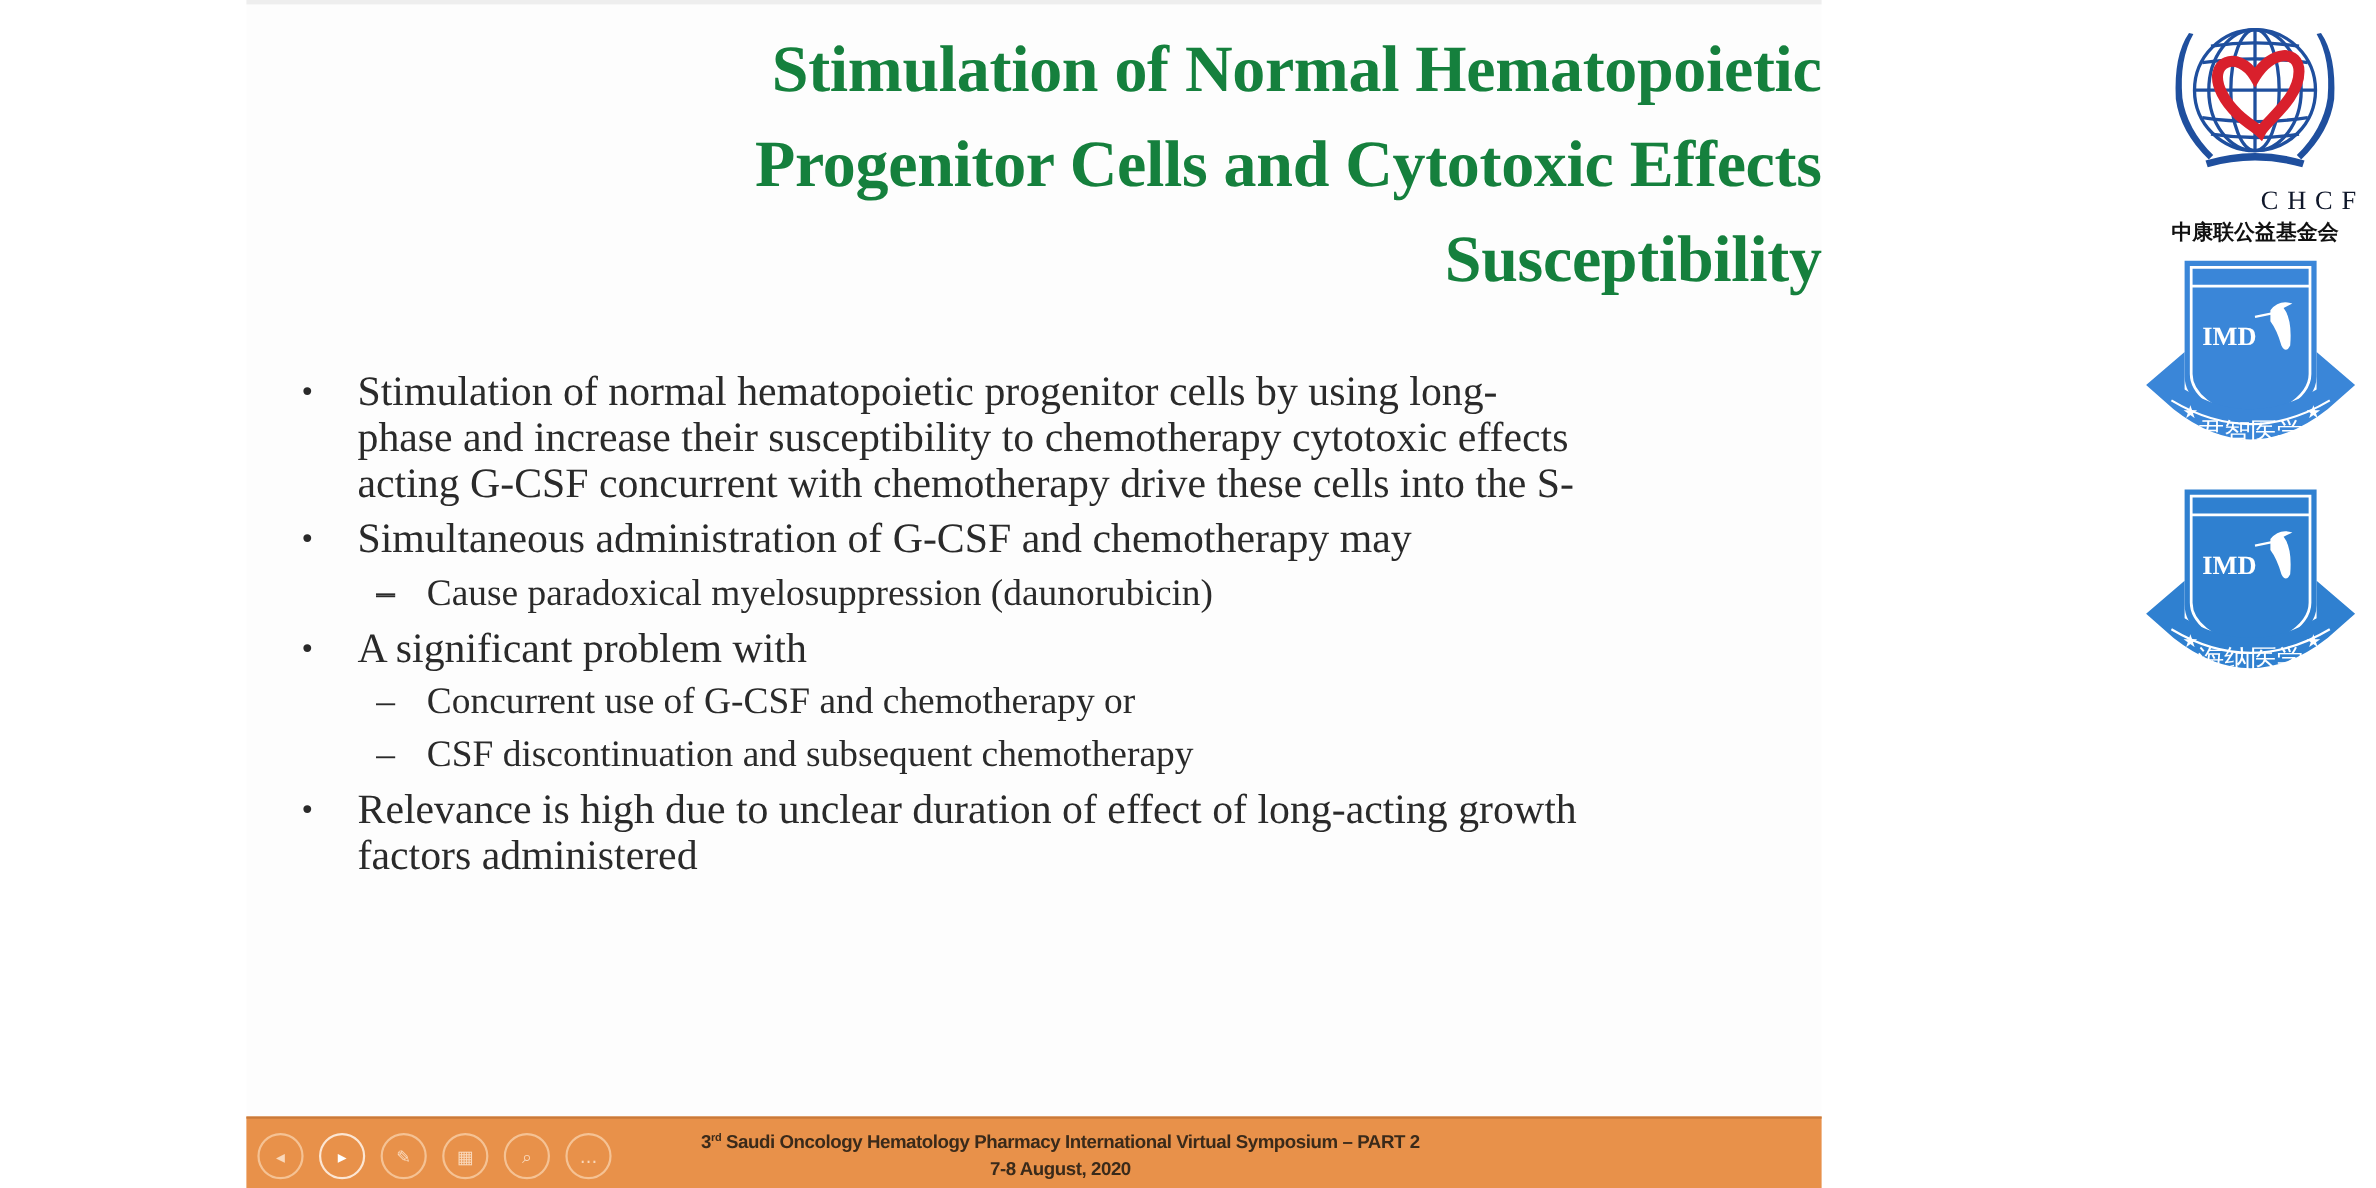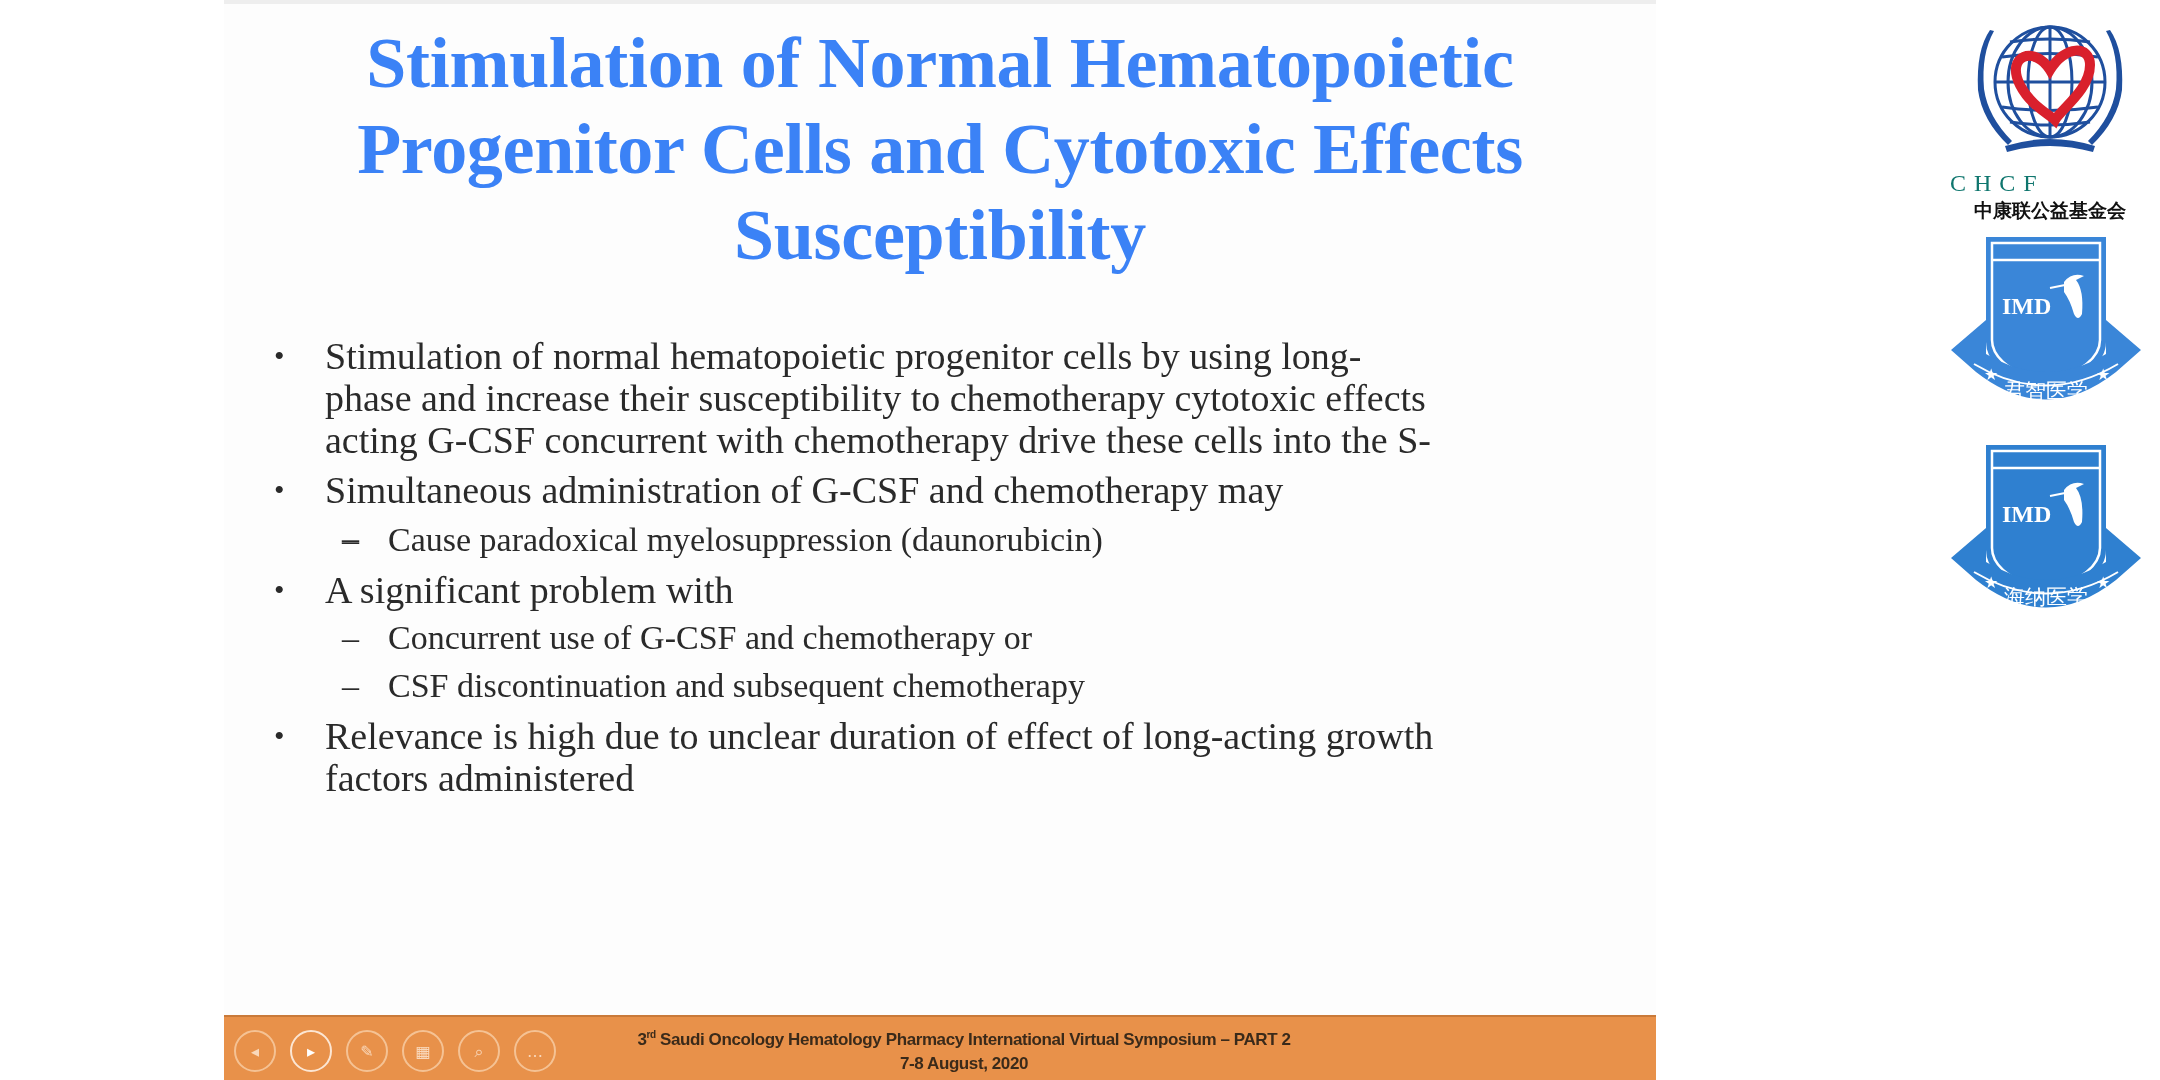--- a/index.html
+++ b/index.html
@@ -10,22 +10,22 @@
   }
   .slide {
     position:absolute; left:224px; top:0; width:1432px; height:1080px;
     background:#fdfdfd;
   }
   .top-strip {
     position:absolute; left:0; top:0; width:100%; height:4px; background:#eeeeee;
   }
   .title {
     position:absolute; left:0; top:20px; width:1432px;
-    text-align:center; font-weight:bold; color:#3b82f6;
-    font-size:72px; line-height:86px; letter-spacing:-0.3px;
+    text-align:right; font-weight:bold; color:#15803d;
+    font-size:60px; line-height:86px; letter-spacing:-0.3px;
   }
   .title-line { display:block; }
   .body {
     position:absolute; left:0; top:335px; width:1432px; color:#2a2a2a;
   }
   .bullet {
     position:relative; padding-left:101px; font-size:38px; line-height:42px;
     margin-bottom:8px;
   }
   .bullet .dot {
@@ -54,31 +54,31 @@
     width:42px; height:42px; border-radius:50%;
     border:2px solid rgba(255,235,210,0.55);
     display:flex; align-items:center; justify-content:center;
     color:rgba(255,240,225,0.75); font-family:"DejaVu Sans", sans-serif; font-size:16px;
     box-sizing:border-box;
   }
   .ctrl.active { border-color:rgba(255,245,235,0.85); color:#fff; }
   .logos { position:absolute; left:1930px; top:0; width:230px; }
   .logo-chcf { position:absolute; left:20px; top:10px; width:200px; height:205px; }
   .chcf-text {
-    position:absolute; left:0; top:160px; width:200px; text-align:left;
-    font-family:"Liberation Serif", serif; color:#0f766e; font-size:24px; letter-spacing:8px;
+    position:absolute; left:0; top:160px; width:200px; text-align:right;
+    font-family:"Liberation Serif", serif; color:#0f172a; font-size:24px; letter-spacing:8px;
   }
   .chcf-cn {
     position:absolute; left:-10px; top:188px; width:220px; text-align:center;
     font-family:"DejaVu Sans", sans-serif; color:#111; font-size:19px; font-weight:bold;
   }
   .imd { position:absolute; left:16px; width:200px; height:190px; }
   .imd-cn {
     position:absolute; left:0; width:200px; text-align:center;
-    font-family:"DejaVu Serif", serif; color:#fff; font-size:21px;
+    font-family:"DejaVu Serif", serif; color:#fff; font-size:24px;
   }
 </style>
 </head>
 <body>
 
 <div class="slide">
   <div class="top-strip"></div>
 
   <div class="title">
     <span class="title-line">Stimulation of Normal Hematopoietic</span>

